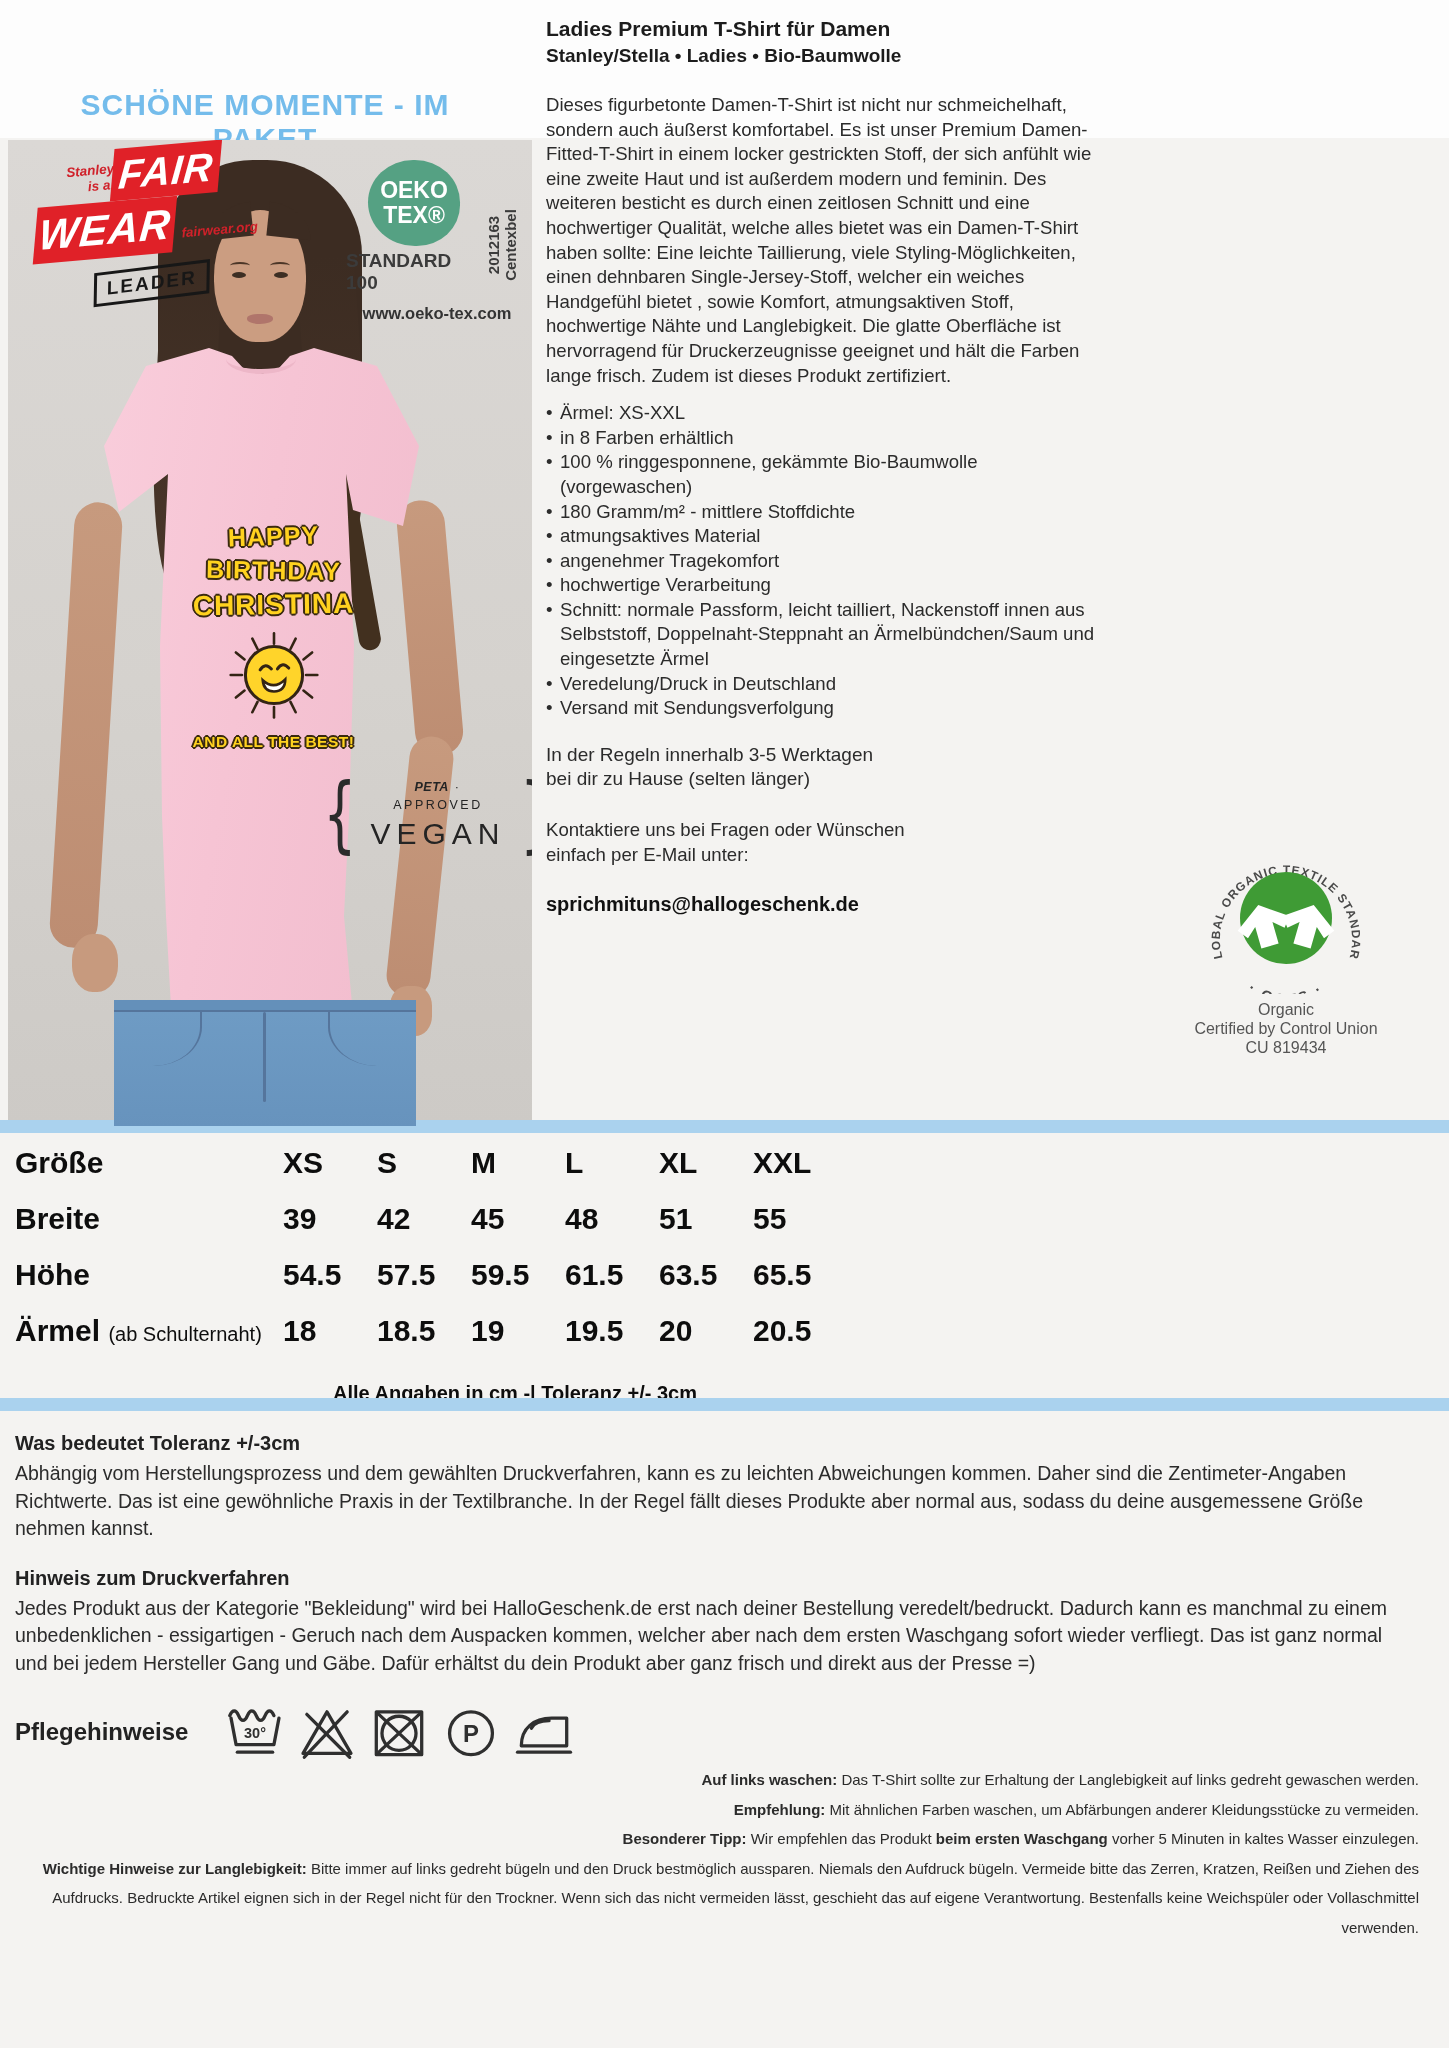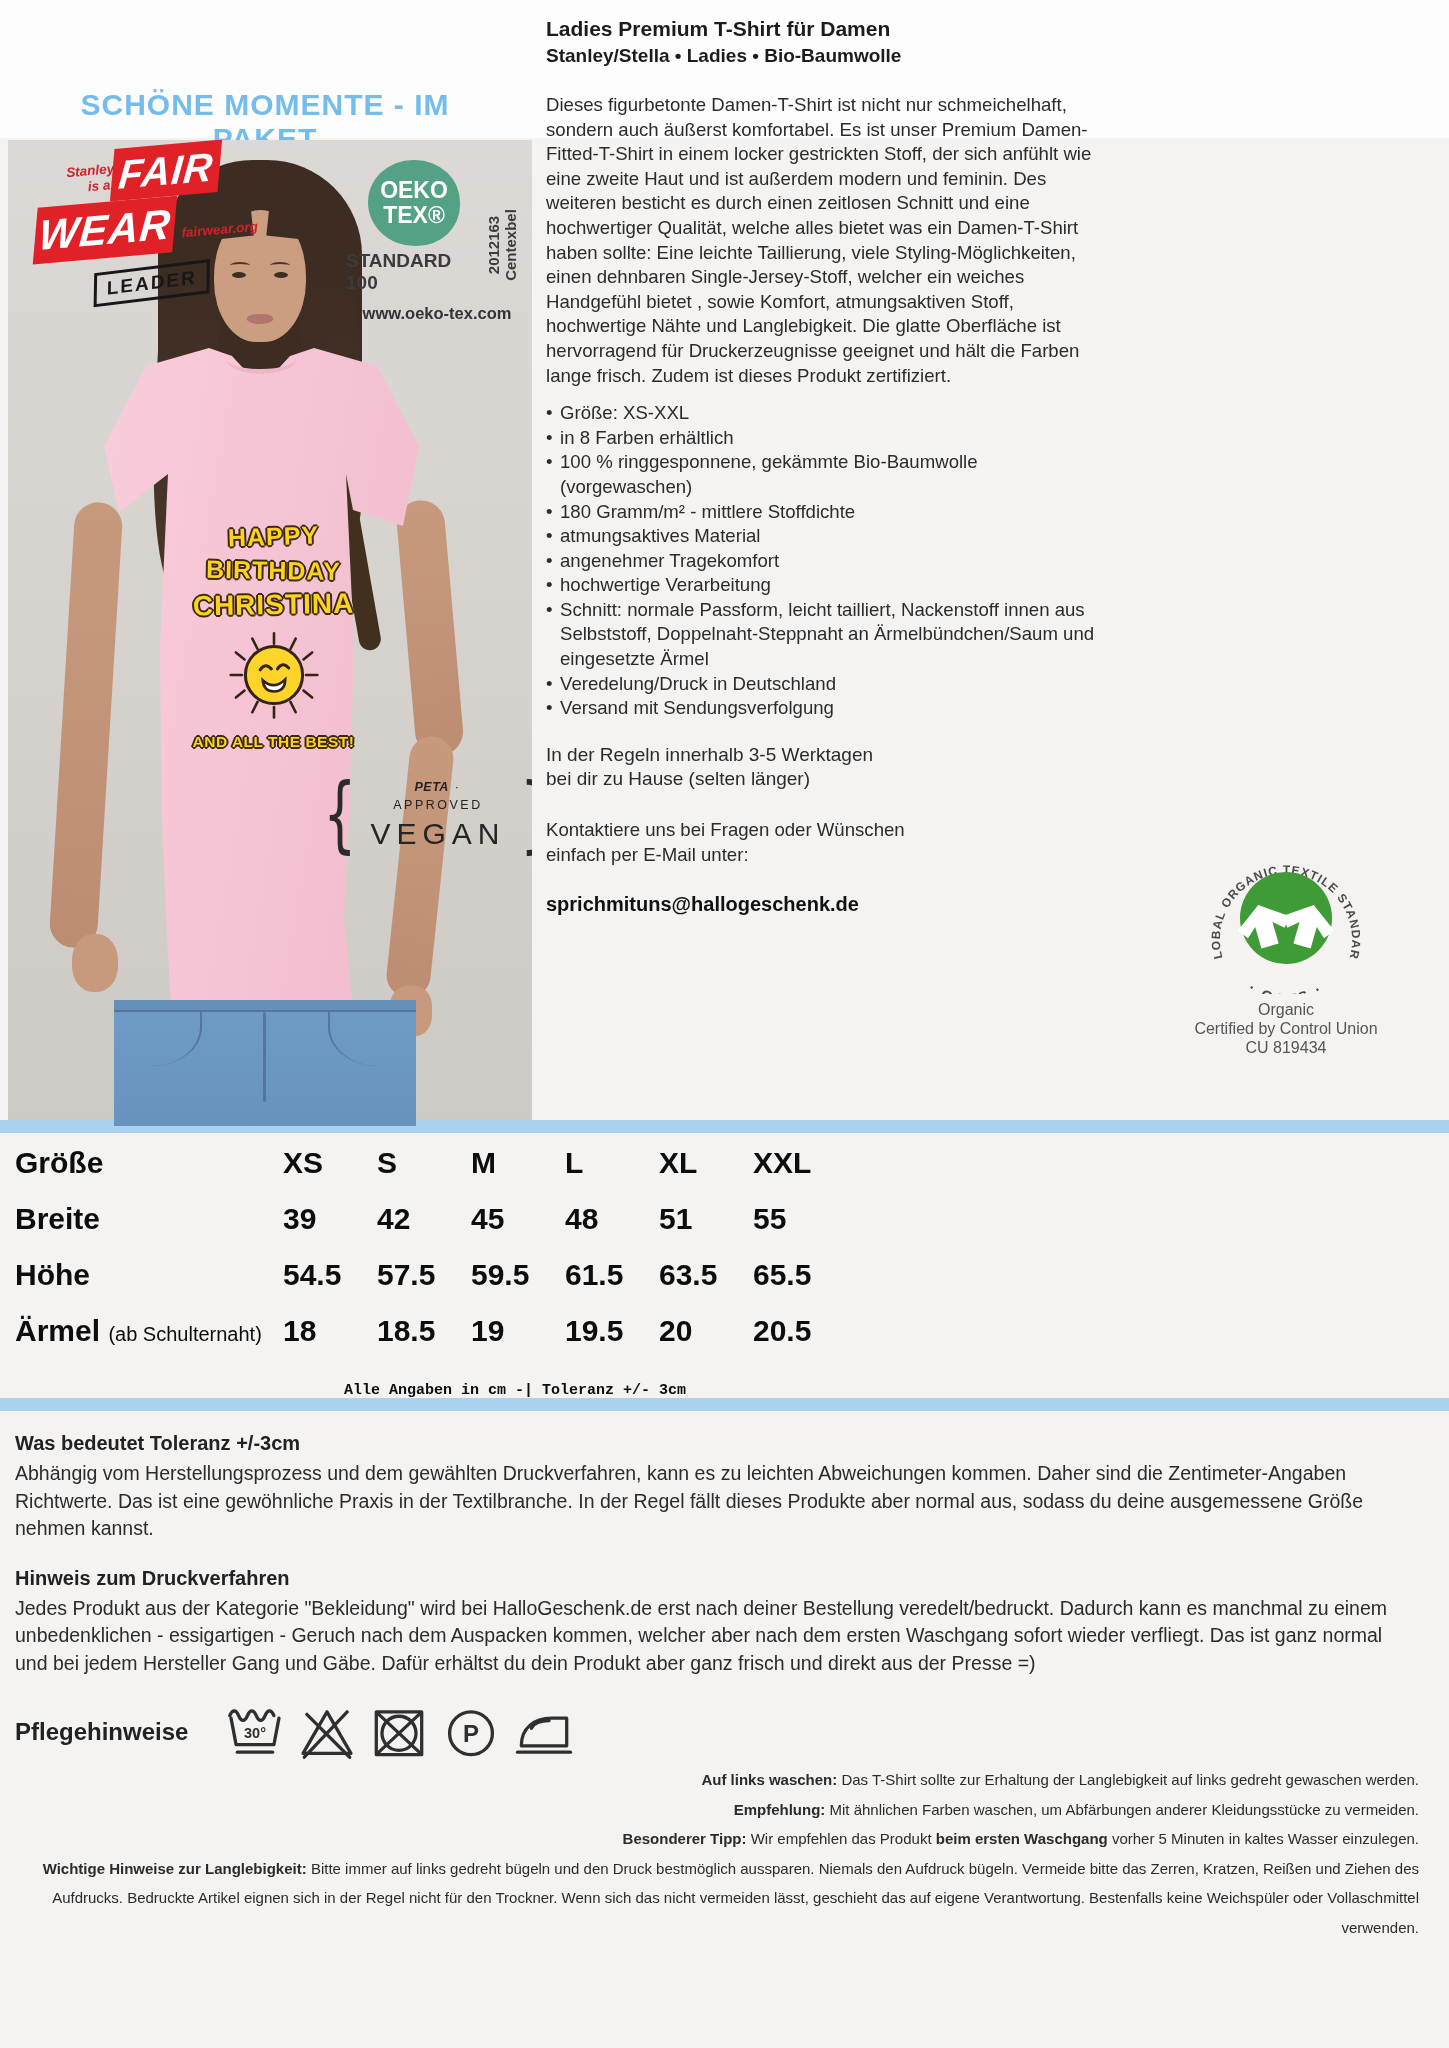--- a/index.html
+++ b/index.html
@@ -102,21 +102,21 @@
   
   .bar { position:absolute; left:0; width:100%; height:13px; background:#aad2ee; }
   .bar1 { top:1120px; } .bar2 { top:1398px; }
 
   
   .size-section { position:absolute; left:15px; top:1146px; width:1010px; color:#0d0d0d; }
   .st-row { display:flex; align-items:baseline; height:56px; }
   .st-label { width:268px; font-size:30px; font-weight:700; }
   .st-note { font-size:20px; font-weight:400; }
   .st-cell { width:94px; font-size:30px; font-weight:700; }
-  .st-foot { margin-top:12px; text-align:center; font-size:15px; font-weight:700; width:1000px;font-family:Liberation Mono, monospace; }
+  .st-foot { margin-top:12px; text-align:center; font-size:20px; font-weight:700; width:1000px; }
 
   
   .bottom { position:absolute; left:15px; top:1430px; width:1404px; color:#222; }
   .sec-h { font-size:20px; font-weight:700; line-height:26px; }
   .sec-b { font-size:19.5px; line-height:27.5px; color:#2b2b2b; margin-top:4px; }
   .sec2 { margin-top:22px; }
   .care-row { margin-top:26px; display:flex; align-items:center; gap:14px; }
   .care-label { font-size:24px; font-weight:700; width:196px; }
   .care-icons { display:flex; gap:12px; align-items:center; }
   .care-lines { margin-top:4px; font-size:15px; line-height:29.5px; color:#2b2b2b;text-align:right; }
@@ -131,21 +131,21 @@
 
   <div class="header-strip"></div>
 
   <div class="tagline">SCHÖNE MOMENTE - IM PAKET</div>
 
   <div class="product-info">
     <div class="p-title">Ladies Premium T-Shirt für Damen</div>
     <div class="p-subtitle">Stanley/Stella • Ladies • Bio-Baumwolle</div>
     <div class="p-desc">Dieses figurbetonte Damen-T-Shirt ist nicht nur schmeichelhaft, sondern auch äußerst komfortabel. Es ist unser Premium Damen-Fitted-T-Shirt in einem locker gestrickten Stoff, der sich anfühlt wie eine zweite Haut und ist außerdem modern und feminin. Des weiteren besticht es durch einen zeitlosen Schnitt und eine hochwertiger Qualität, welche alles bietet was ein Damen-T-Shirt haben sollte: Eine leichte Taillierung, viele Styling-Möglichkeiten, einen dehnbaren Single-Jersey-Stoff, welcher ein weiches Handgefühl bietet , sowie Komfort, atmungsaktiven Stoff, hochwertige Nähte und Langlebigkeit. Die glatte Oberfläche ist hervorragend für Druckerzeugnisse geeignet und hält die Farben lange frisch. Zudem ist dieses Produkt zertifiziert.</div>
     <ul class="p-bullets">
-      <li>Größe: XS-XXL</li>
+      <li>Ärmel: XS-XXL</li>
       <li>in 8 Farben erhältlich</li>
       <li>100 % ringgesponnene, gekämmte Bio-Baumwolle (vorgewaschen)</li>
       <li>180 Gramm/m² - mittlere Stoffdichte</li>
       <li>atmungsaktives Material</li>
       <li>angenehmer Tragekomfort</li>
       <li>hochwertige Verarbeitung</li>
       <li>Schnitt: normale Passform, leicht tailliert, Nackenstoff innen aus Selbststoff, Doppelnaht-Steppnaht an Ärmelbündchen/Saum und eingesetzte Ärmel</li>
       <li>Veredelung/Druck in Deutschland</li>
       <li>Versand mit Sendungsverfolgung</li>
     </ul>

